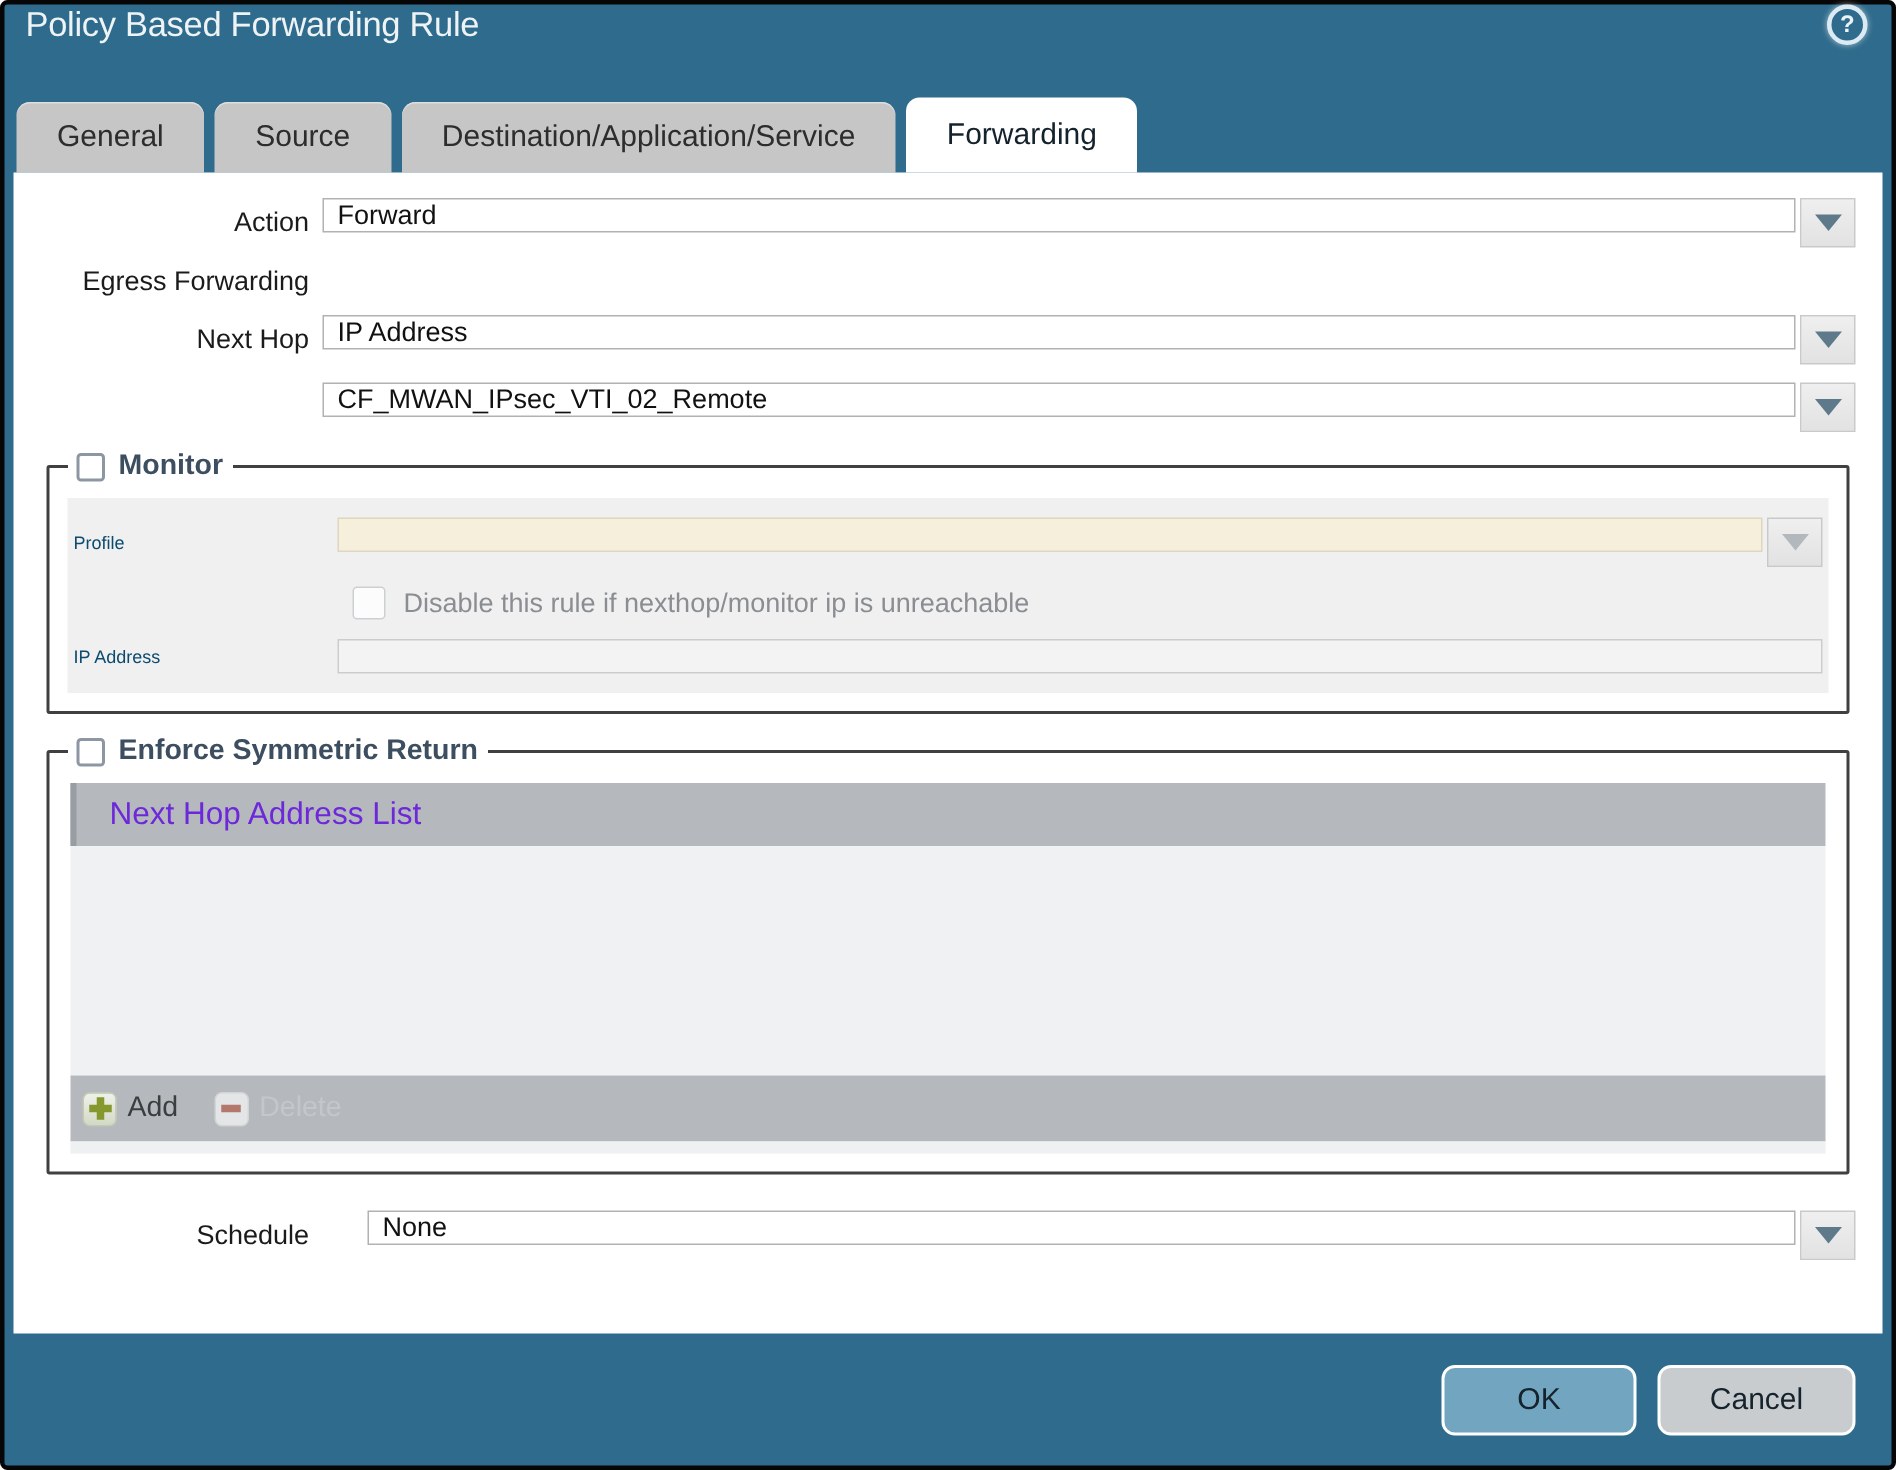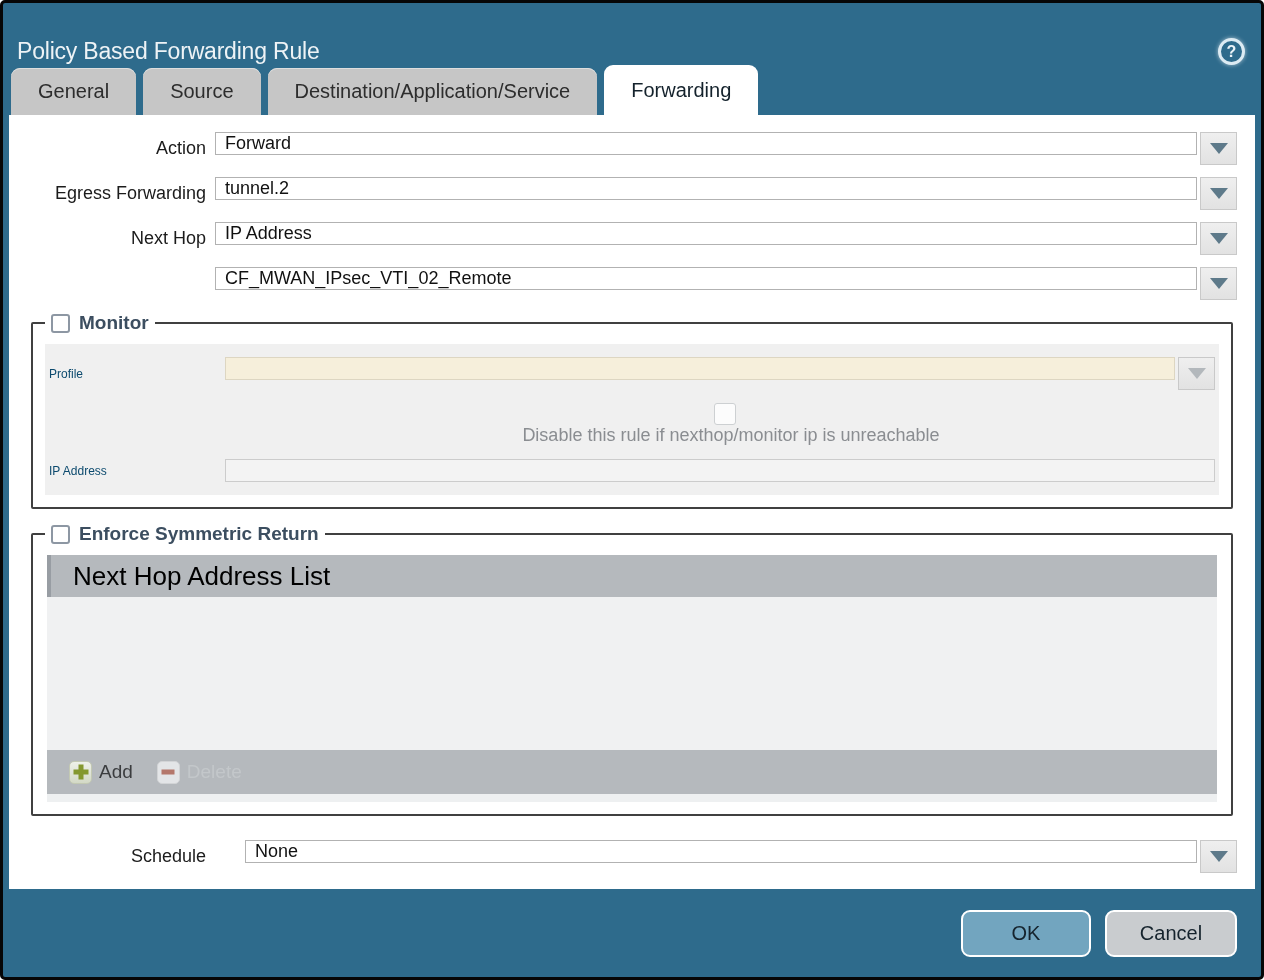--- a/index.html
+++ b/index.html
@@ -4,21 +4,21 @@
 <style>
   * { box-sizing: border-box; margin: 0; padding: 0; }
   html,body { width:1264px; height:980px; overflow:hidden;
     font-family:"Liberation Sans", sans-serif; }
 
   .window { width:1264px; height:980px; background:#2e6b8c;
     border:3px solid #060606; border-radius:5px;
     display:flex; flex-direction:column; }
 
   
-  .titlebar { height:62px; display:flex; align-items:flex-end;
+  .titlebar { height:62px; display:flex; align-items:flex-start;
     justify-content:space-between; padding:0 16px 0 14px; flex:0 0 auto; }
   .title { color:#eef3f6; font-size:23px; letter-spacing:-0.2px; }
   .help { width:27px; height:27px; border-radius:50%;
     background:#2e6b8c; border:3px solid #dcebf3;
     box-shadow:0 0 4px rgba(255,255,255,.6);
     color:#eaf3f8; font-size:16px; font-weight:bold;
     display:flex; align-items:center; justify-content:center; cursor:pointer; }
 
   
   .tabs { height:50px; display:flex; align-items:flex-end;
@@ -61,30 +61,30 @@
     background:#fcfcfc; cursor:default; }
 
   .panel { background:#f0f0f0; margin-top:10px; padding:13px 4px; }
   .prow { display:flex; align-items:center; margin-bottom:13px; }
   .prow:last-child { margin-bottom:0; }
   .plbl { width:176px; padding-right:10px;
     font-size:12px; color:#0c4a6e; flex:0 0 auto; }
   .field.beige { background:#f6efdb; border:1px solid #ddd6c2; }
   .field.grayfield { background:#f3f3f3; border:1px solid #cccccc; }
   .ptext { font-size:18px; color:#8a8d91; margin-left:12px; }
-  .chkindent { margin-left:186px;flex-direction:column; }
+  .chkindent { margin-left:186px; }
 
   
   .table { margin:10px 2px 0 2px; }
   .thead { height:42px; background:#b5b9bd; border-left:4px solid #989da3;
     display:flex; align-items:center; padding-left:22px;
-    font-size:26px; color:#000000; }
+    font-size:21px; color:#6d28d9; }
   .tbody { height:153px; background:#f0f1f2; }
   .tfoot { height:44px; background:#b5b9bd; display:flex;
-    align-items:center; padding-left:22px; gap:24px; }
+    align-items:center; padding-left:8px; gap:24px; }
   .tstrip { height:8px; background:#eef0f1; }
   .tbtn { display:flex; align-items:center; gap:7px; background:none;
     border:none; font-family:inherit; cursor:pointer; }
   .tbtn[disabled] { cursor:default; }
   .icon-badge { width:23px; height:23px; border-radius:5px;
     position:relative; flex:0 0 auto; }
   .plus { background:linear-gradient(#eef1e9,#d3d9c6); border:1px solid #c3c9b3; }
   .plus::before, .plus::after { content:""; position:absolute;
     background:#84982e; left:50%; top:50%; }
   .plus::before { width:15px; height:5px; transform:translate(-50%,-50%); }
@@ -130,26 +130,20 @@
       <div class="combo">
         <div class="field">Forward</div>
         <div class="dd">
           <span class="arrow"></span>
         </div>
       </div>
     </div>
 
     <div class="row">
       <label class="lbl">Egress Forwarding</label>
-      <div class="combo">
-        <div class="field">tunnel.2</div>
-        <div class="dd">
-          <span class="arrow"></span>
-        </div>
-      </div>
     </div>
 
     <div class="row">
       <label class="lbl">Next Hop</label>
       <div class="combo">
         <div class="field">IP Address</div>
         <div class="dd">
           <span class="arrow"></span>
         </div>
       </div>

